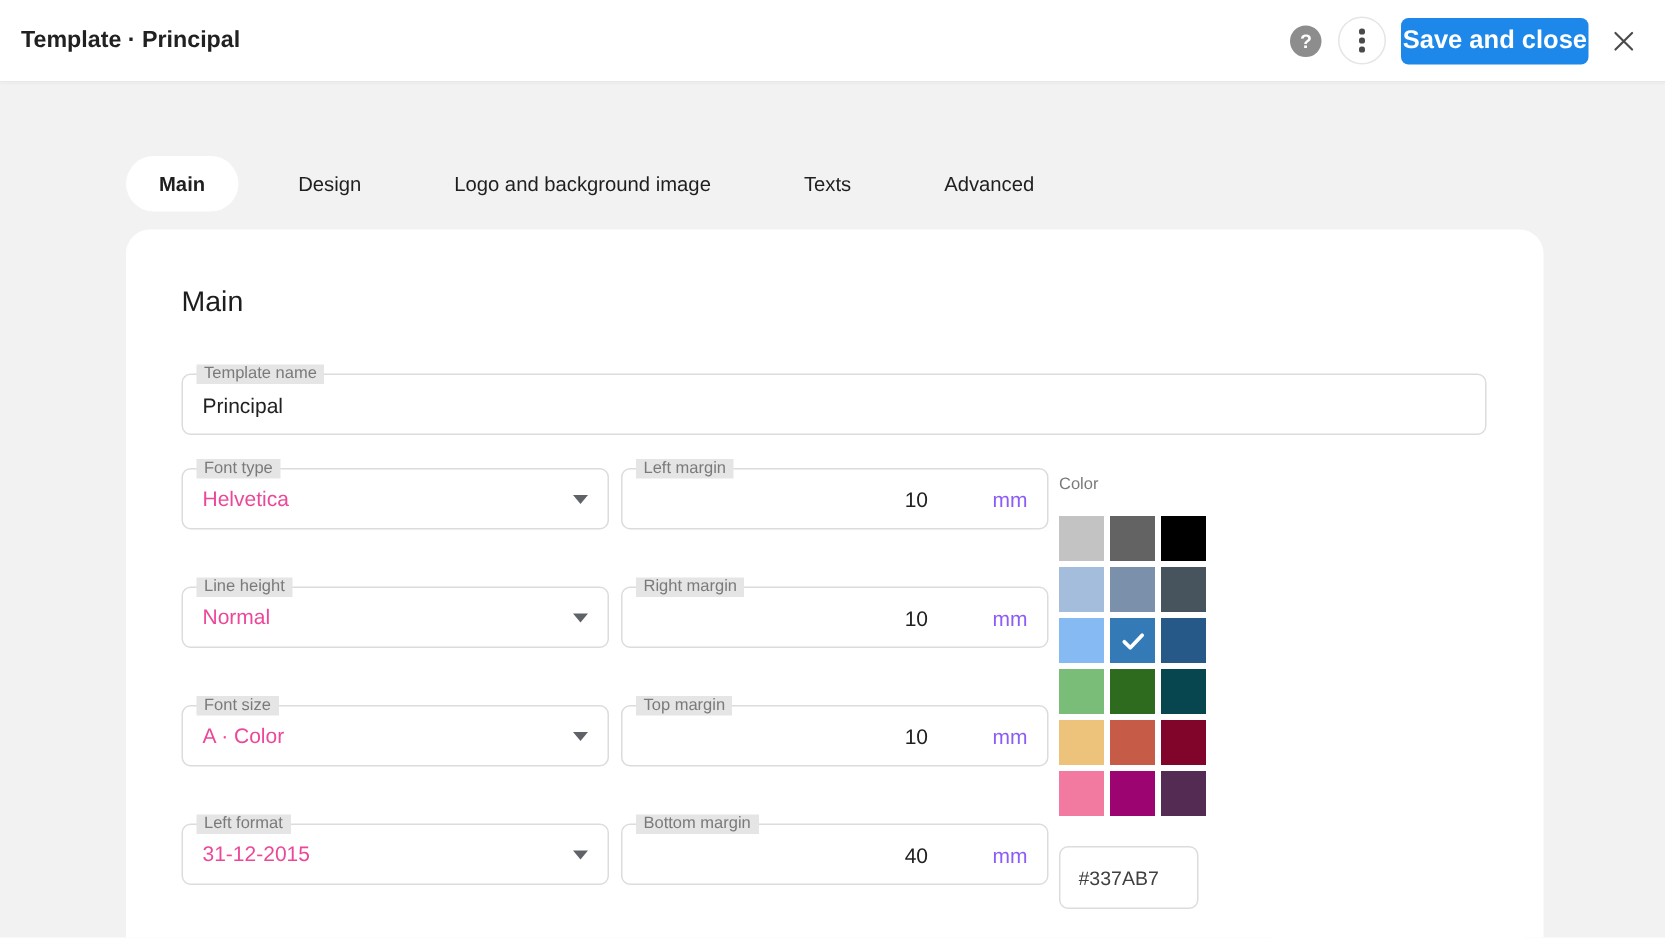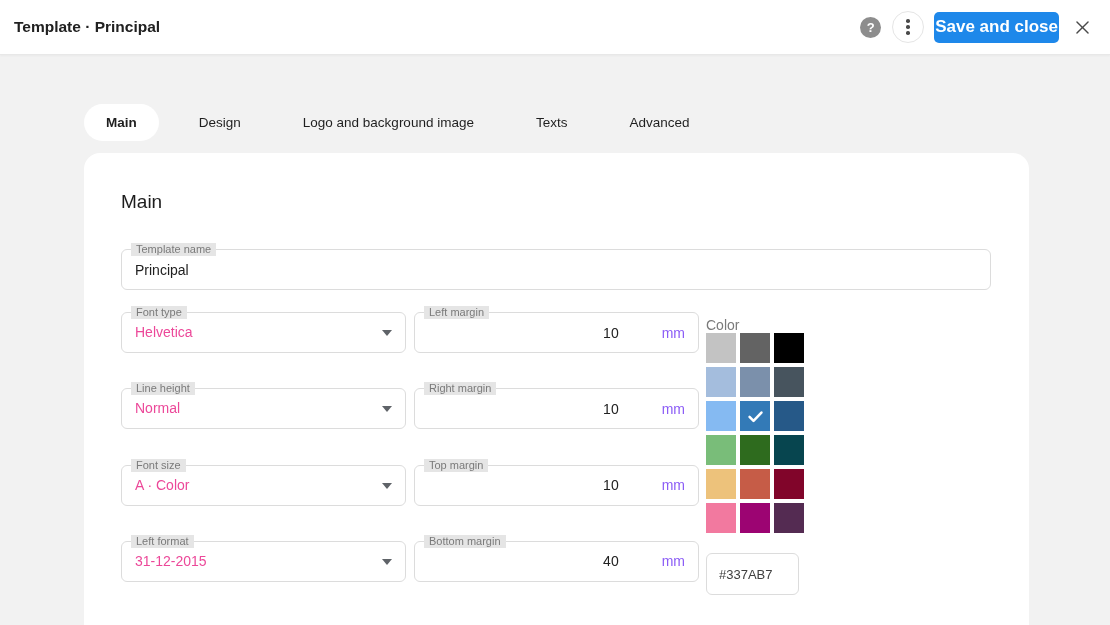--- a/index.html
+++ b/index.html
@@ -56,21 +56,21 @@
            border-left:5px solid transparent; border-right:5px solid transparent;
            border-top:6px solid #5f6368; }
 
   .margin-val { display:flex; align-items:center; justify-content:flex-end;
                 height:39px; padding-right:13px; font-size:14px;gap:37px; }
   .margin-val .num { color:#212121; }
   .margin-val .unit { color:#8b5cf6; margin-left:6px; }
 
   
   .color-block { margin-left:7px; padding-top:5px; }
-  .color-label { font-size:14px; color:#7a7a7a; }
+  .color-label { font-size:11px; color:#7a7a7a; margin-bottom:15px; }
   .swatch-grid { display:grid; grid-template-columns:repeat(3,30px); gap:4px; }
   .swatch { width:30px; height:30px; display:flex; align-items:center; justify-content:center;
             cursor:pointer; }
   .hex-field { margin-top:20px; width:93px; height:42px; border:1px solid #dcdcdc;
                border-radius:6px; background:#fff; }
   .hex-field input { width:100%; height:100%; border:none; outline:none; padding:0 12px;
                      font-size:13px; color:#404040; font-family:inherit; background:transparent;
                      border-radius:6px; }
 </style>
 </head>

